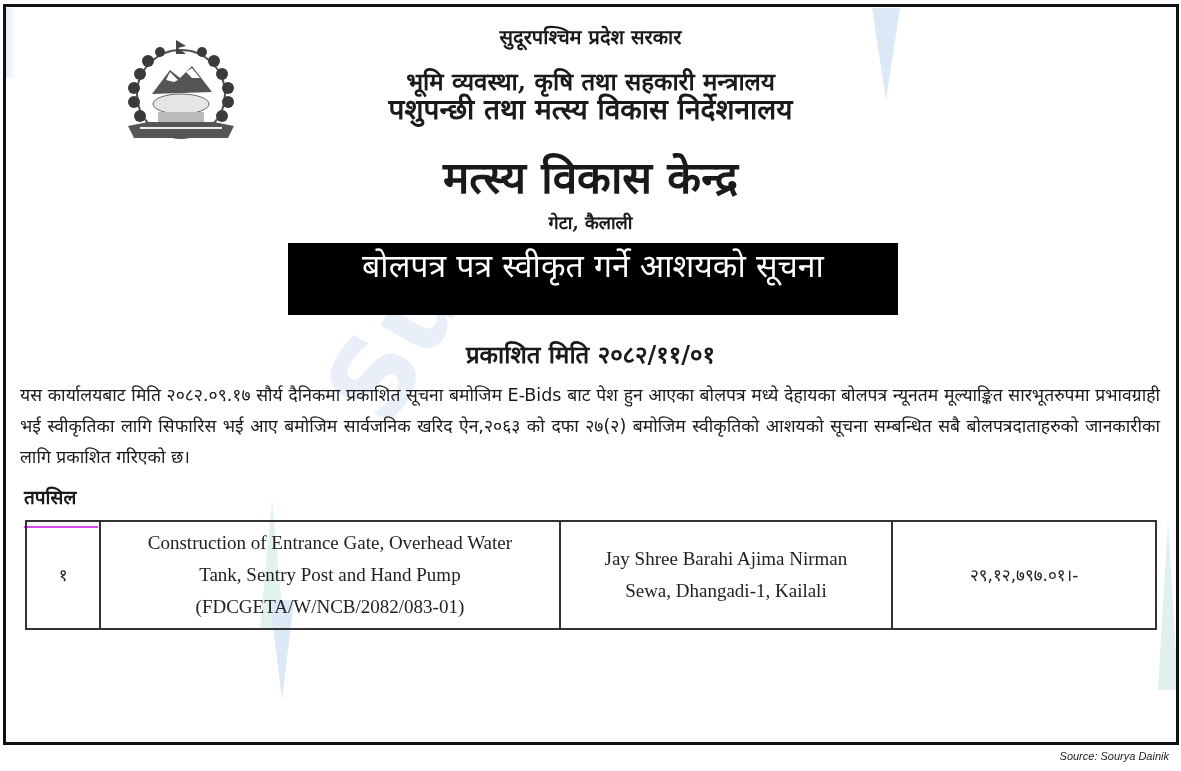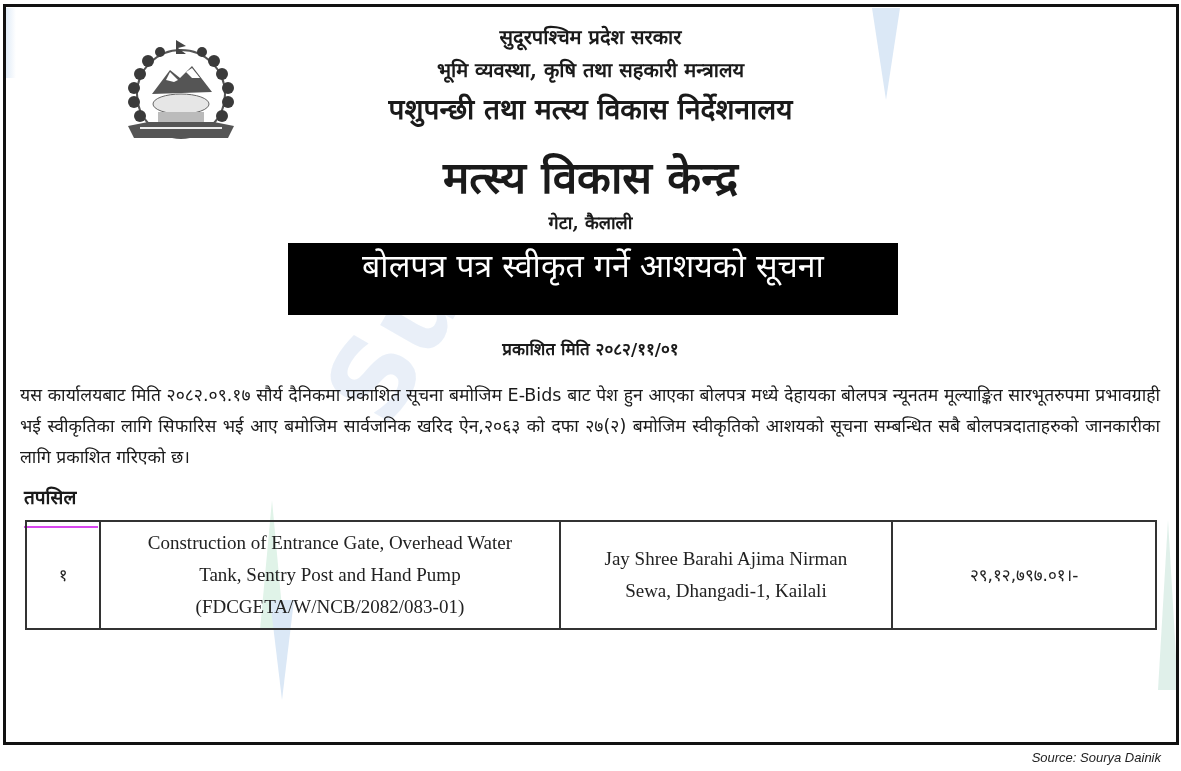--- a/index.html
+++ b/index.html
@@ -4,40 +4,40 @@
 <style>
   html, body { margin:0; padding:0; background:#ffffff; }
   body { width:1181px; height:771px; position:relative; overflow:hidden;
          font-family:"DejaVu Serif", "Liberation Serif", serif; color:#1a1a1a; }
   .frame { position:absolute; left:3px; top:4px; width:1170px; height:735px;
            border:3px solid #111; box-sizing:content-box; }
   .wm { position:absolute; pointer-events:none; }
   .logo { position:absolute; left:118px; top:36px; width:126px; height:112px; }
   .hdr { position:absolute; left:0; width:1181px; text-align:center; font-weight:bold; }
   .h1 { top:23px; font-size:20px; }
-  .h2 { top:56px; font-size:20px; }
+  .h2 { top:64px; font-size:24px; }
   .h3 { top:89px; font-size:28px; }
   .h4 { top:146px; font-size:44px; }
   .h5 { top:210px; font-size:18px; font-weight:bold; }
   .titlebar { position:absolute; left:288px; top:243px; width:610px; height:72px;
               background:#000; color:#fff; font-family:"DejaVu Sans", sans-serif;
               font-size:32px; font-weight:normal; display:flex; justify-content:center; }
   .pubdate { position:absolute; left:0; width:1181px; top:337px; text-align:center;
-             font-size:17px; font-weight:bold; }
+             font-size:24px; font-weight:bold; }
   .para { position:absolute; left:20px; top:380px; width:1140px; font-size:17.5px;
           line-height:31px; text-align:justify; font-family:"DejaVu Sans", sans-serif; }
   .tapsil { position:absolute; left:24px; top:484px; font-size:19px; font-weight:bold;
             border-bottom:2px solid #d946ef; padding-bottom:16px; width:74px; }
   table.tbl { position:absolute; left:25px; top:520px; width:1132px; border-collapse:collapse; }
   .tbl td, .tbl th { border:2px solid #333; text-align:center; vertical-align:middle; padding:0 6px; }
   .tbl th { height:80px; font-size:18px; font-weight:bold; font-family:"DejaVu Sans", sans-serif; line-height:28px; }
   .tbl td { height:106px; font-size:19px; font-family:"Liberation Serif", serif; line-height:32px; color:#222; }
   .c1 { width:64px; } .c2 { width:460px; } .c3 { width:336px; } .c4 { width:260px; }
-  .source { position:absolute; right:20px; top:750px; font-family:"Liberation Sans", sans-serif;
-            font-style:italic; font-size:13px; color:#222; }
+  .source { position:absolute; right:12px; top:750px; font-family:"Liberation Sans", sans-serif;
+            font-style:italic; font-size:11px; color:#222; }
 </style>
 </head>
 <body>
 
 <div class="wm" style="left:872px;top:8px;width:0;height:0;border-left:14px solid transparent;border-right:14px solid transparent;border-top:92px solid #dbe8f6;"></div>
 <div class="wm" style="left:4px;top:8px;width:12px;height:70px;background:linear-gradient(90deg,#dbe8f6,#fff);"></div>
 <div class="wm" style="left:260px;top:500px;width:0;height:0;border-left:12px solid transparent;border-right:12px solid transparent;border-bottom:130px solid #e0f3e8;"></div>
 <div class="wm" style="left:270px;top:600px;width:0;height:0;border-left:12px solid transparent;border-right:12px solid transparent;border-top:100px solid #dbe8f6;"></div>
 <div class="wm" style="left:1158px;top:520px;width:0;height:0;border-left:10px solid transparent;border-right:10px solid transparent;border-bottom:170px solid #e0f0ea;"></div>
 <div class="wm" style="left:300px;top:380px;font-family:'DejaVu Sans',sans-serif;font-size:110px;font-weight:bold;color:#e4ecf7;transform:rotate(-60deg);transform-origin:left top;opacity:0.8;">Su</div>

